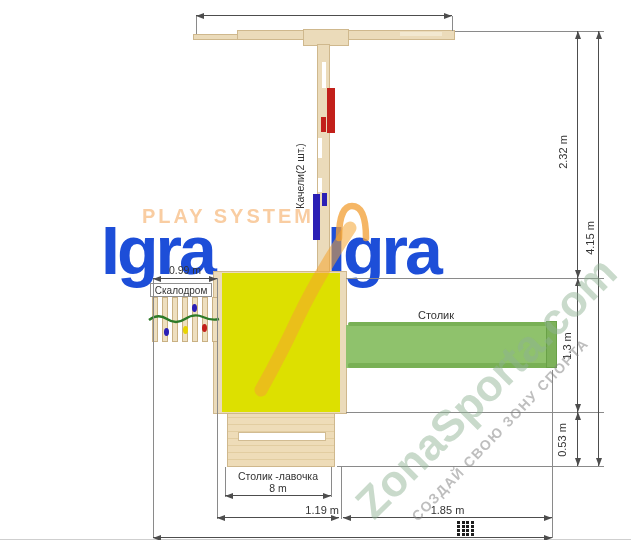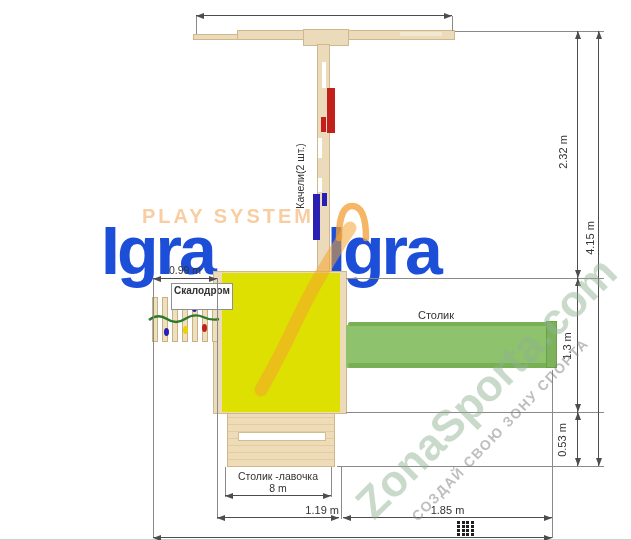--- a/index.html
+++ b/index.html
@@ -85,21 +85,21 @@
     <div class="slat"></div>
     <div class="slat"></div>
   </div>
   <svg id="rope-svg" style="left:146px;top:308px;" width="76" height="20" viewBox="0 0 76 20">
     <path d="M3 12 q9 -7 18 -1 t18 0 t18 -2 t16 2" fill="none" stroke="#2d7a28" stroke-width="2.4"></path>
   </svg>
   <div class="hold" style="left:192px;top:304px;background:#2a1fb5;"></div>
   <div class="hold" style="left:164px;top:328px;background:#2a1fb5;"></div>
   <div class="hold" style="left:183px;top:326px;background:#e8d400;"></div>
   <div class="hold" style="left:202px;top:324px;background:#c2201a;"></div>
-  <div class="boxlab" style="left:171px;top:283px;width:62px;height:27px;font-weight:bold;">Скалодром</div>
+  <div class="boxlab" style="left:150px;top:283px;width:62px;height:14px;">Скалодром</div>
 
   <div class="slide" style="left:346px;top:325px;width:211px;height:43px;"></div>
   <div class="slide-edge" style="left:348px;top:322px;width:205px;height:4px;border-radius:2px;"></div>
   <div class="slide-edge" style="left:348px;top:363px;width:205px;height:5px;border-radius:2px;"></div>
   <div class="slide-cap" style="left:546px;top:321px;width:11px;height:47px;"></div>
   <div class="dlab" style="left:396px;top:309px;width:80px;">Столик</div>
 
   <div class="wood grain" style="left:227px;top:413px;width:108px;height:54px;"></div>
   <div class="slot" style="left:238px;top:432px;width:88px;height:9px;border:1px solid #d2bc92;box-sizing:border-box;"></div>
   <div class="dlab" style="left:225px;top:470px;width:106px;font-size:10.5px;">Столик -лавочка</div>

